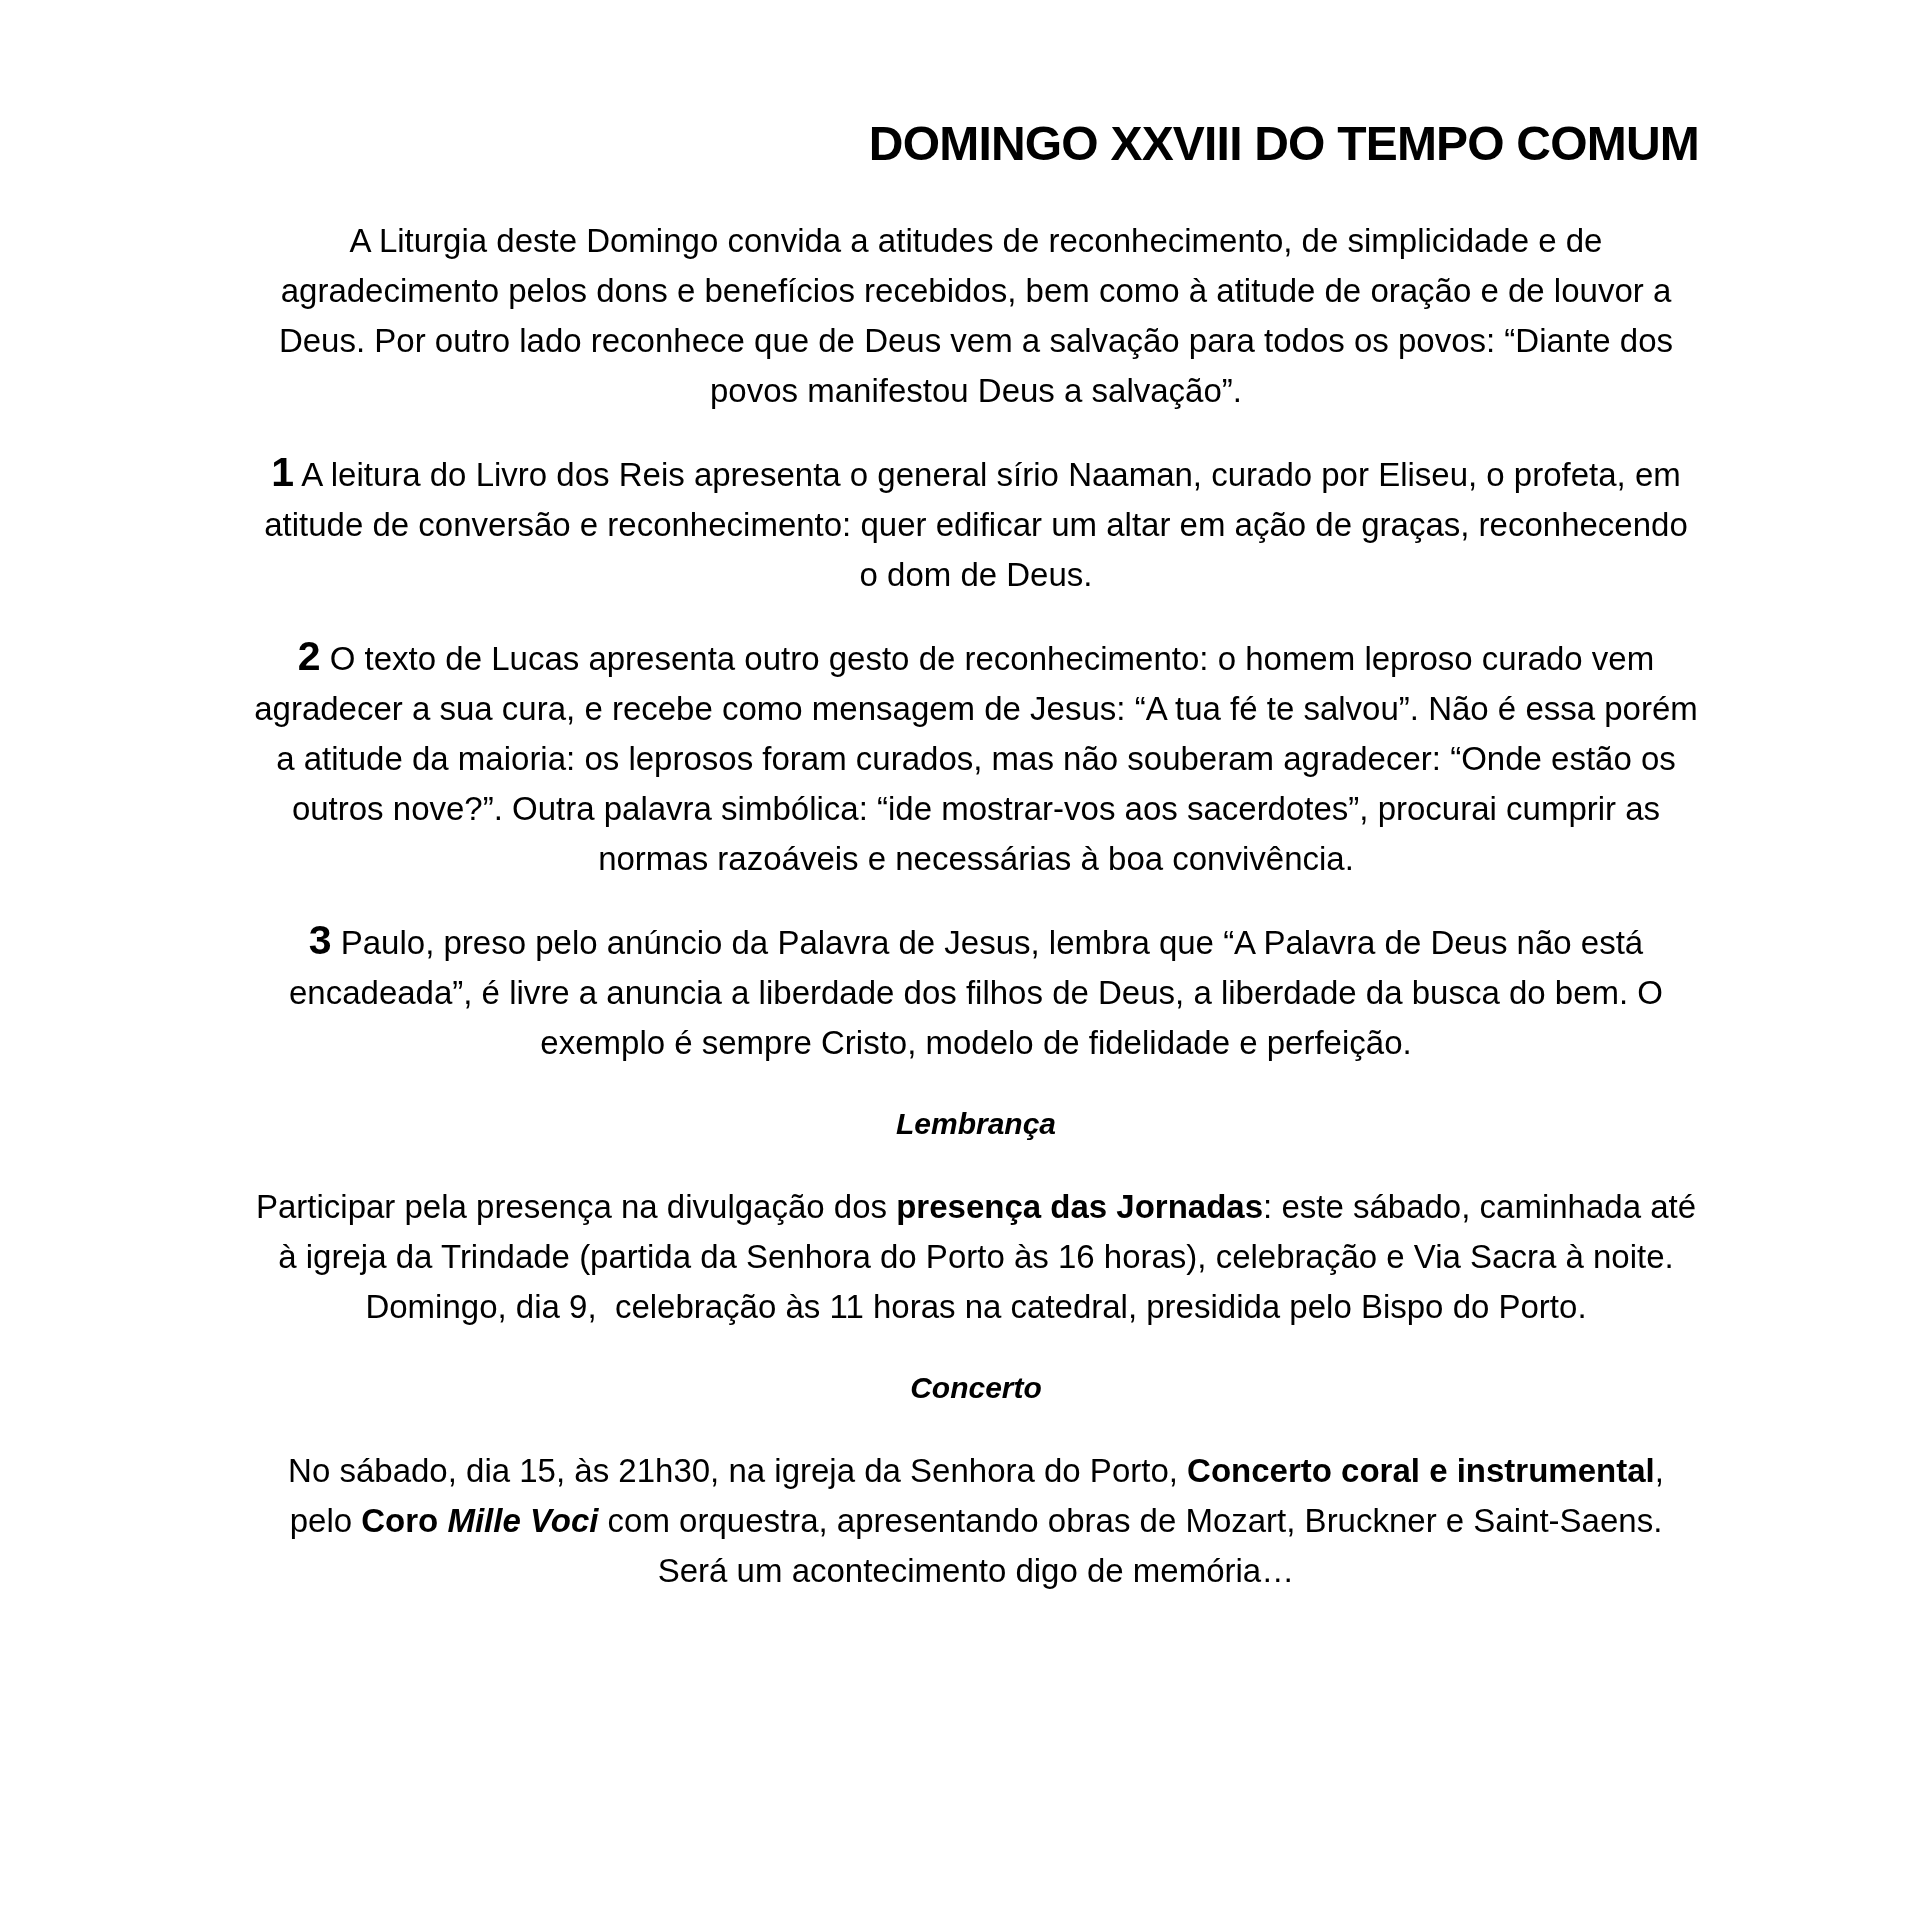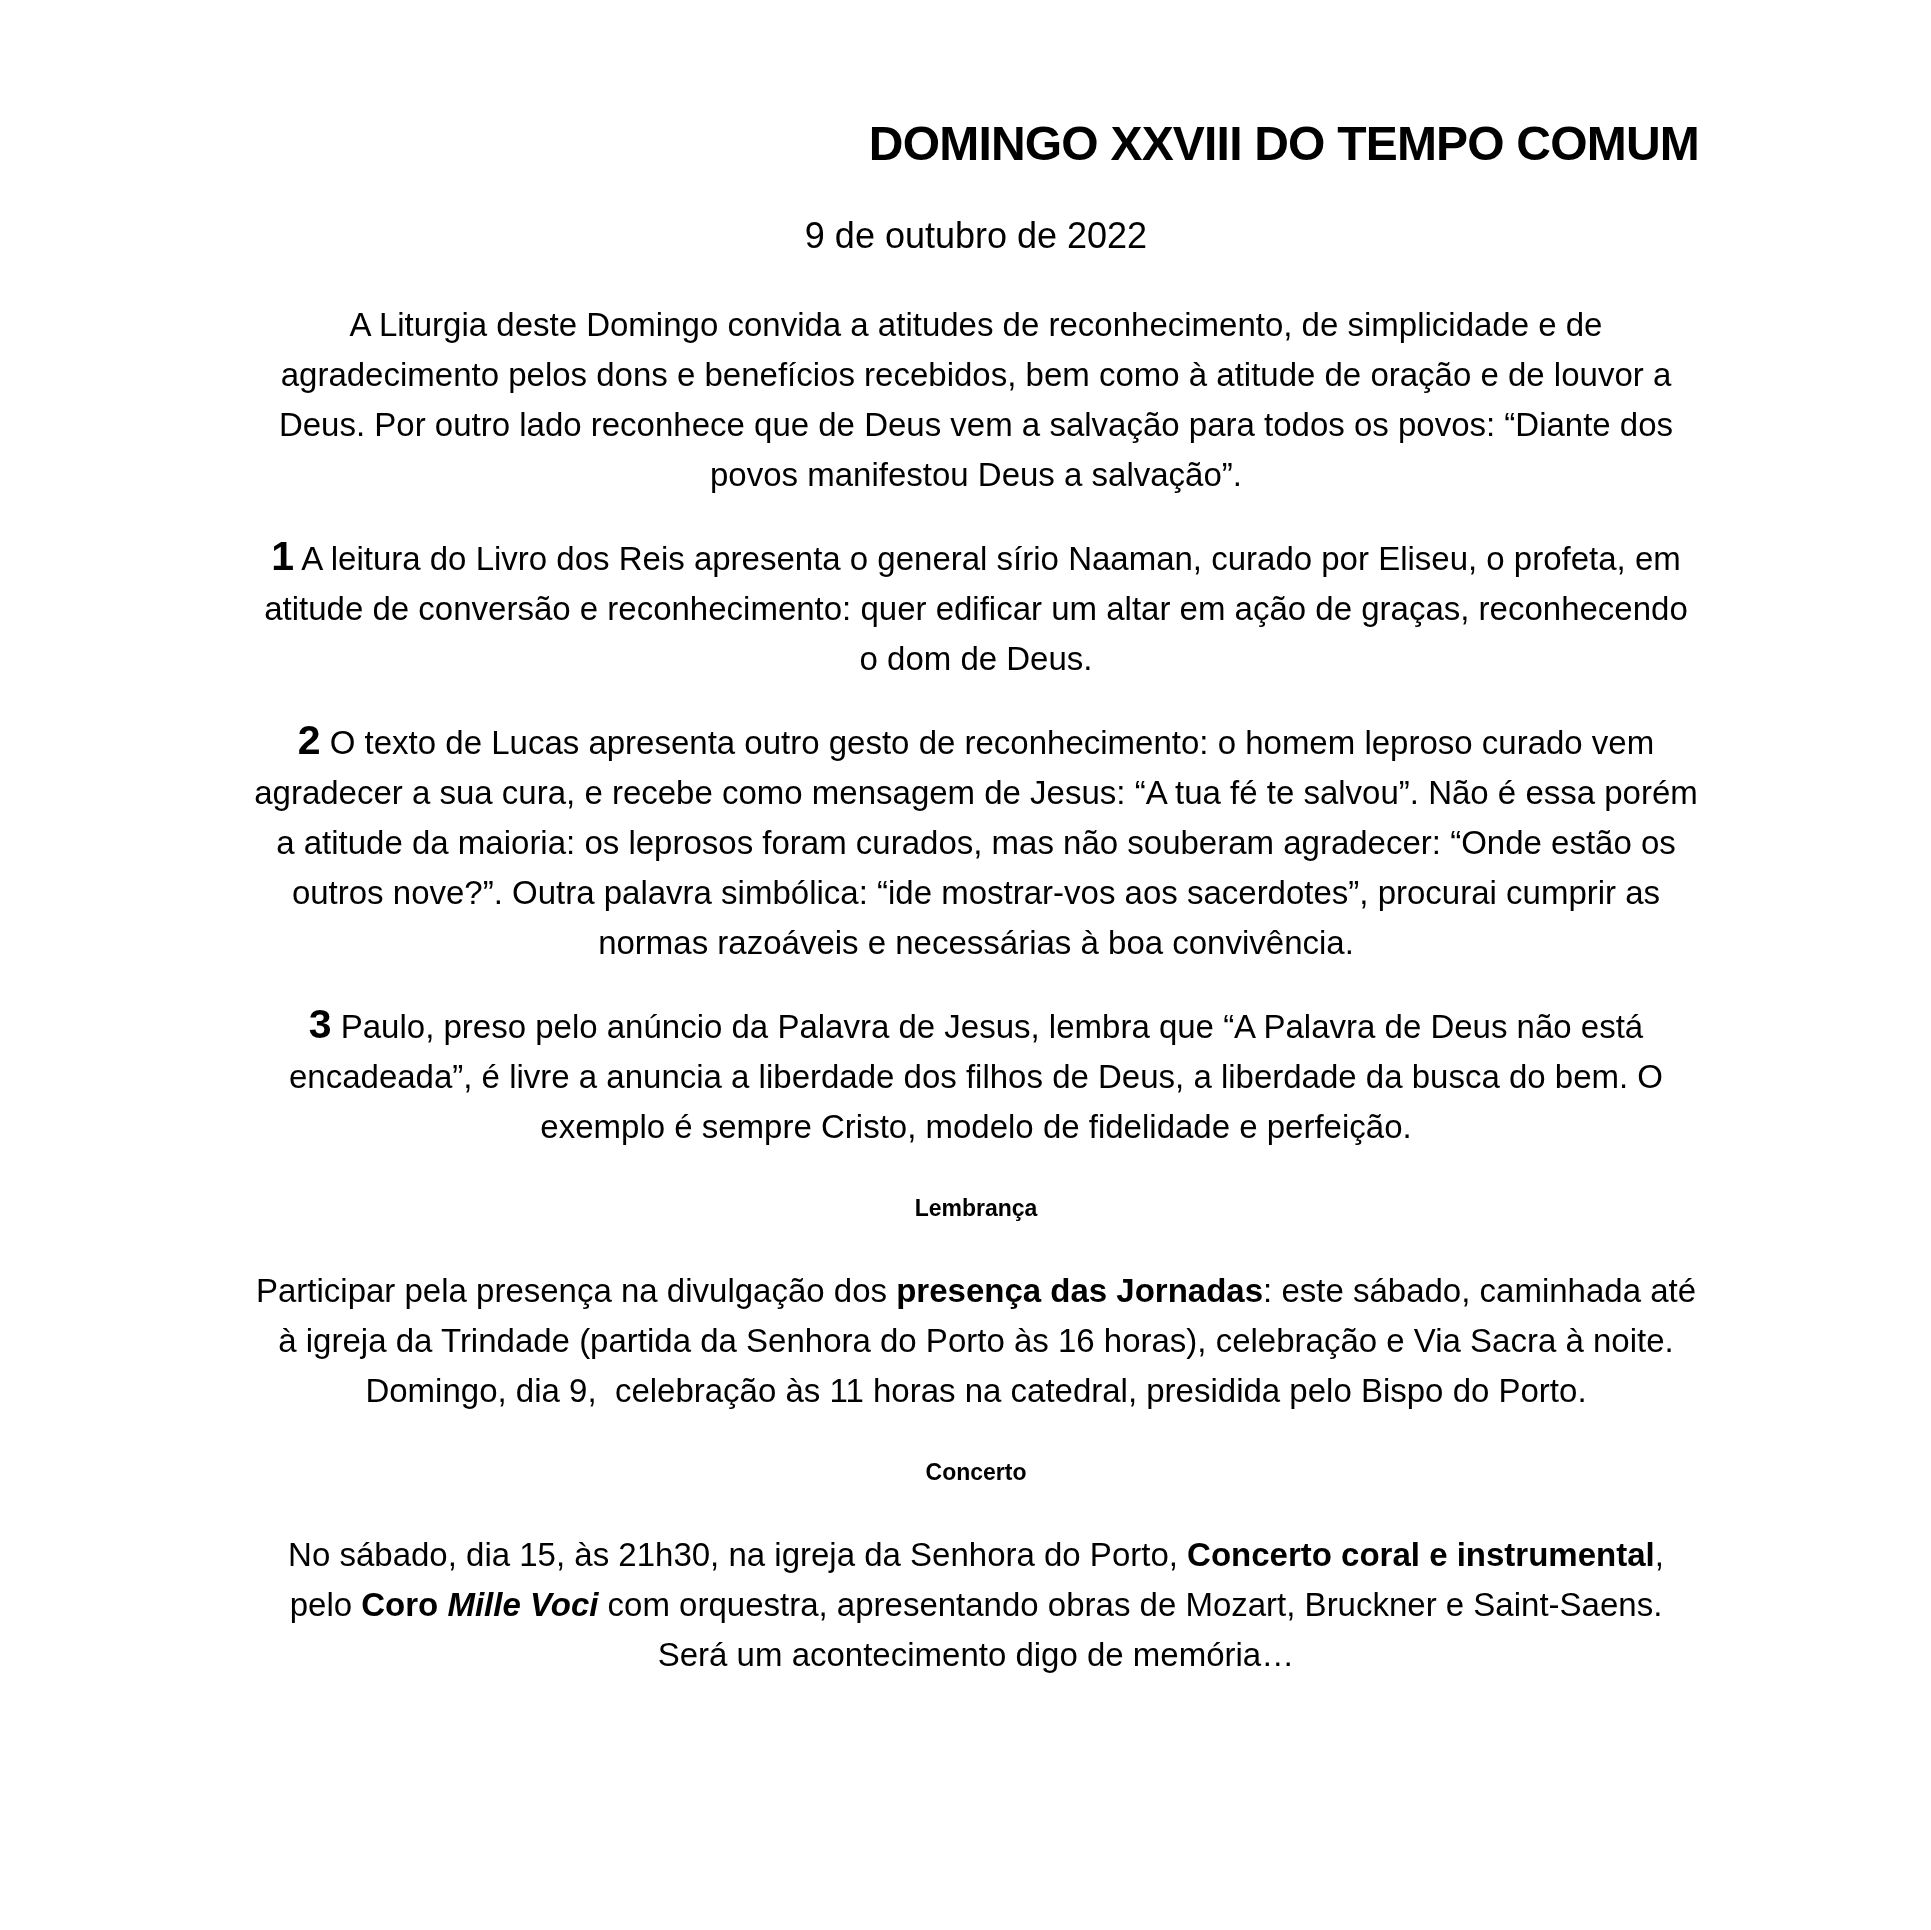--- a/index.html
+++ b/index.html
@@ -33,40 +33,40 @@
     line-height: 1.1;
   }
   .body-text p {
     font-size: 33px;
     line-height: 50px;
     margin: 0 0 34px 0;
     white-space: pre-wrap;
     text-align: center;
   }
   .body-text h2 {
-    font-size: 23px;
+    font-size: 30px;
     font-weight: 700;
     text-align: center;
     line-height: 44px;
     margin: 0 0 36px 0;
+    font-style: italic;
   }
   .num {
     font-weight: 700;
     font-size: 41px;
     line-height: 1;
   }
   .b  { font-weight: 700; }
   .bi { font-weight: 700; font-style: italic; }
 </style>
 </head>
 <body>
 
 <div class="page">
   <h1 class="doc-title">DOMINGO XXVIII DO TEMPO COMUM</h1>
-  <div class="doc-date">9 de outubro de 2022</div>
   <div class="body-text" id="content">
       <p><span>A Liturgia deste Domingo convida a atitudes de reconhecimento, de simplicidade e de agradecimento pelos dons e benefícios recebidos, bem como à atitude de oração e de louvor a Deus. Por outro lado reconhece que de Deus vem a salvação para todos os povos: “Diante dos povos manifestou Deus a salvação”.</span></p>
       <p><span class="num">1</span> <span>A leitura do Livro dos Reis apresenta o general sírio Naaman, curado por Eliseu, o profeta, em atitude de conversão e reconhecimento: quer edificar um altar em ação de graças, reconhecendo o dom de Deus.</span></p>
       <p><span class="num">2</span> <span>O texto de Lucas apresenta outro gesto de reconhecimento: o homem leproso curado vem agradecer a sua cura, e recebe como mensagem de Jesus: “A tua fé te salvou”. Não é essa porém a atitude da maioria: os leprosos foram curados, mas não souberam agradecer: “Onde estão os outros nove?”. Outra palavra simbólica: “ide mostrar-vos aos sacerdotes”, procurai cumprir as normas razoáveis e necessárias à boa convivência.</span></p>
       <p><span class="num">3</span> <span>Paulo, preso pelo anúncio da Palavra de Jesus, lembra que “A Palavra de Deus não está encadeada”, é livre a anuncia a liberdade dos filhos de Deus, a liberdade da busca do bem. O exemplo é sempre Cristo, modelo de fidelidade e perfeição.</span></p>
       <h2>Lembrança</h2>
       <p><span>Participar pela presença na divulgação dos </span><span class="b">presença das Jornadas</span><span>: este sábado, caminhada até à igreja da Trindade (partida da Senhora do Porto às 16 horas), celebração e Via Sacra à noite. Domingo, dia 9,  celebração às 11 horas na catedral, presidida pelo Bispo do Porto.</span></p>
       <h2>Concerto</h2>
       <p><span>No sábado, dia 15, às 21h30, na igreja da Senhora do Porto, </span><span class="b">Concerto coral e instrumental</span><span>, pelo </span><span class="b">Coro </span><span class="bi">Mille Voci</span><span> com orquestra, apresentando obras de Mozart, Bruckner e Saint-Saens. Será um acontecimento digo de memória…</span></p>
     </div>

